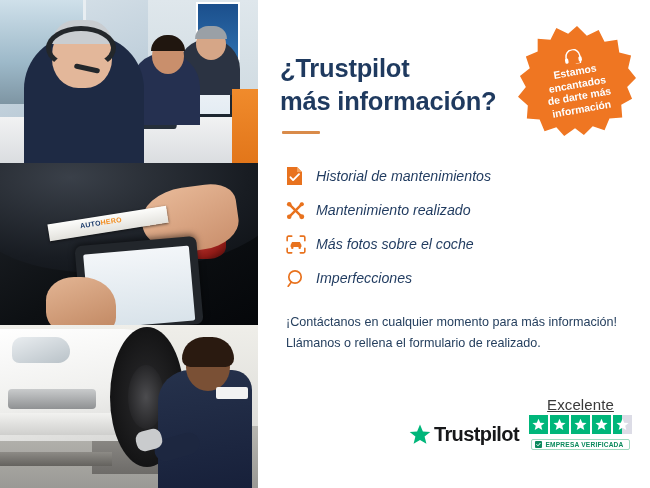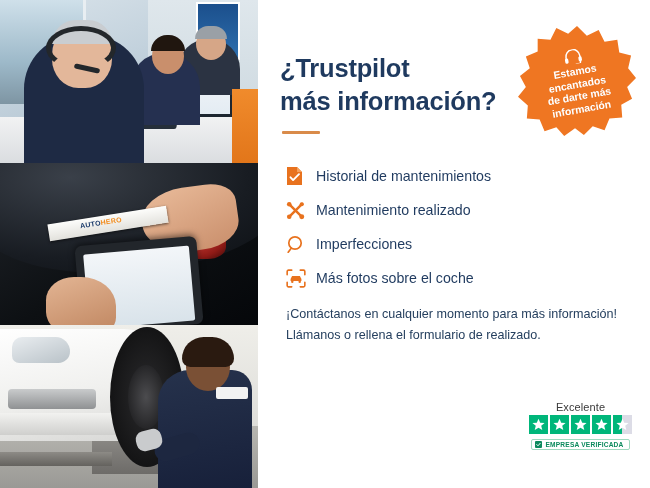--- a/index.html
+++ b/index.html
@@ -270,38 +270,38 @@
   
   .features { margin: 26px 0 0 6px; }
   .feature {
     display:flex; align-items:center;
     height: 32px; margin-bottom: 2px;
   }
   .feature .ficon{
     width: 30px; flex:none; display:flex; align-items:center; justify-content:flex-start;
   }
   .feature .flabel{
-    color:#1f3a5f; font-size: 14.2px; line-height:1;
+    color:#1f3a5f; font-size: 14.2px; line-height:1;font-style:italic;
   }
 
   
   .contact{
-    margin: 10px 0 0 6px;
+    margin: 18px 0 0 6px;
     color:#26405f; font-size: 12.6px; line-height: 1.62;
   }
 
   
   .trust{
     position:absolute; right: 18px; bottom: 38px;
     display:flex; align-items:flex-end; gap:10px;
   }
   .tp-logo{ display:flex; align-items:center; gap:3px; padding-bottom:4px; }
   .tp-word{ font-size:20px; font-weight:bold; color:#17181a; letter-spacing:-.6px; }
   .tp-right{ display:flex; flex-direction:column; align-items:center; gap:2px; }
-  .tp-rating{ font-size:11px; color:#3a3a3a; letter-spacing:.1px; }
+  .tp-rating{ font-size:15px; color:#3a3a3a; letter-spacing:.1px;text-decoration:underline; }
   .stars{ display:flex; gap:2px; }
   .star-box{
     width:19px; height:19px; background:#00b67a;
     display:flex; align-items:center; justify-content:center;
   }
   .star-box.half{
     background: linear-gradient(to right,#00b67a 0 50%, #dcdce6 50% 100%);
   }
   .verified{
     margin-top:3px;
@@ -428,51 +428,57 @@
             <circle cx="16.6" cy="16.6" r="2.6" fill="#e8721e"></circle>
             <circle cx="16.6" cy="3.4" r="2.2" fill="#e8721e"></circle>
             <circle cx="3.4" cy="16.6" r="2.4" fill="#e8721e"></circle>
           </svg>
         </span>
         <span class="flabel">Mantenimiento realizado</span>
       </div>
 
       <div class="feature">
         <span class="ficon">
-          <svg width="18" height="19" viewBox="0 0 18 19">
-            <circle cx="9" cy="8" r="6.2" fill="none" stroke="#e8721e" stroke-width="1.7"></circle>
-            <path d="M5.2 13.2 L2.2 17.2" stroke="#e8721e" stroke-width="1.7" stroke-linecap="round"></path>
-          </svg>
-        </span>
-        <span class="flabel">Imperfecciones</span>
-      </div>
-
-      <div class="feature">
-        <span class="ficon">
           <svg width="20" height="19" viewBox="0 0 21 20">
             <path d="M1.2 6 V2.6 a1.4 1.4 0 0 1 1.4 -1.4 H6" fill="none" stroke="#e8721e" stroke-width="1.7" stroke-linecap="round"></path>
             <path d="M15 1.2 h3.4 a1.4 1.4 0 0 1 1.4 1.4 V6" fill="none" stroke="#e8721e" stroke-width="1.7" stroke-linecap="round"></path>
             <path d="M19.8 14 v3.4 a1.4 1.4 0 0 1 -1.4 1.4 H15" fill="none" stroke="#e8721e" stroke-width="1.7" stroke-linecap="round"></path>
             <path d="M6 18.8 H2.6 a1.4 1.4 0 0 1 -1.4 -1.4 V14" fill="none" stroke="#e8721e" stroke-width="1.7" stroke-linecap="round"></path>
             <path d="M4.8 12.6 h11.4 v-2.2 l-1.6 -3 H6.4 l-1.6 3 Z" fill="#e8721e"></path>
             <circle cx="6.6" cy="13.4" r="1.3" fill="#e8721e"></circle>
             <circle cx="14.4" cy="13.4" r="1.3" fill="#e8721e"></circle>
           </svg>
         </span>
         <span class="flabel">Más fotos sobre el coche</span>
       </div>
 
+      <div class="feature">
+        <span class="ficon">
+          <svg width="18" height="19" viewBox="0 0 18 19">
+            <circle cx="9" cy="8" r="6.2" fill="none" stroke="#e8721e" stroke-width="1.7"></circle>
+            <path d="M5.2 13.2 L2.2 17.2" stroke="#e8721e" stroke-width="1.7" stroke-linecap="round"></path>
+          </svg>
+        </span>
+        <span class="flabel">Imperfecciones</span>
+      </div>
+
     </div>
 
     <div class="contact">
       <div>¡Contáctanos en cualquier momento para más información!</div>
       <div>Llámanos o rellena el formulario de realizado.</div>
     </div>
 
     <div class="trust">
+      <div class="tp-logo">
+        <svg width="22" height="21" viewBox="0 0 22 21">
+          <path fill="#00b67a" d="M11 0.6 L13.9 7.4 L21.3 7.9 L15.6 12.6 L17.4 19.8 L11 15.9 L4.6 19.8 L6.4 12.6 L0.7 7.9 L8.1 7.4 Z"></path>
+        </svg>
+        <span class="tp-word">Trustpilot</span>
+      </div>
 
       <div class="tp-right">
         <div class="tp-rating">Excelente</div>
         <div class="stars">
           <span class="star-box">
               <svg width="13" height="13" viewBox="0 0 22 21">
                 <path fill="#fff" d="M11 0.6 L13.9 7.4 L21.3 7.9 L15.6 12.6 L17.4 19.8 L11 15.9 L4.6 19.8 L6.4 12.6 L0.7 7.9 L8.1 7.4 Z"></path>
               </svg>
             </span>
           <span class="star-box">

